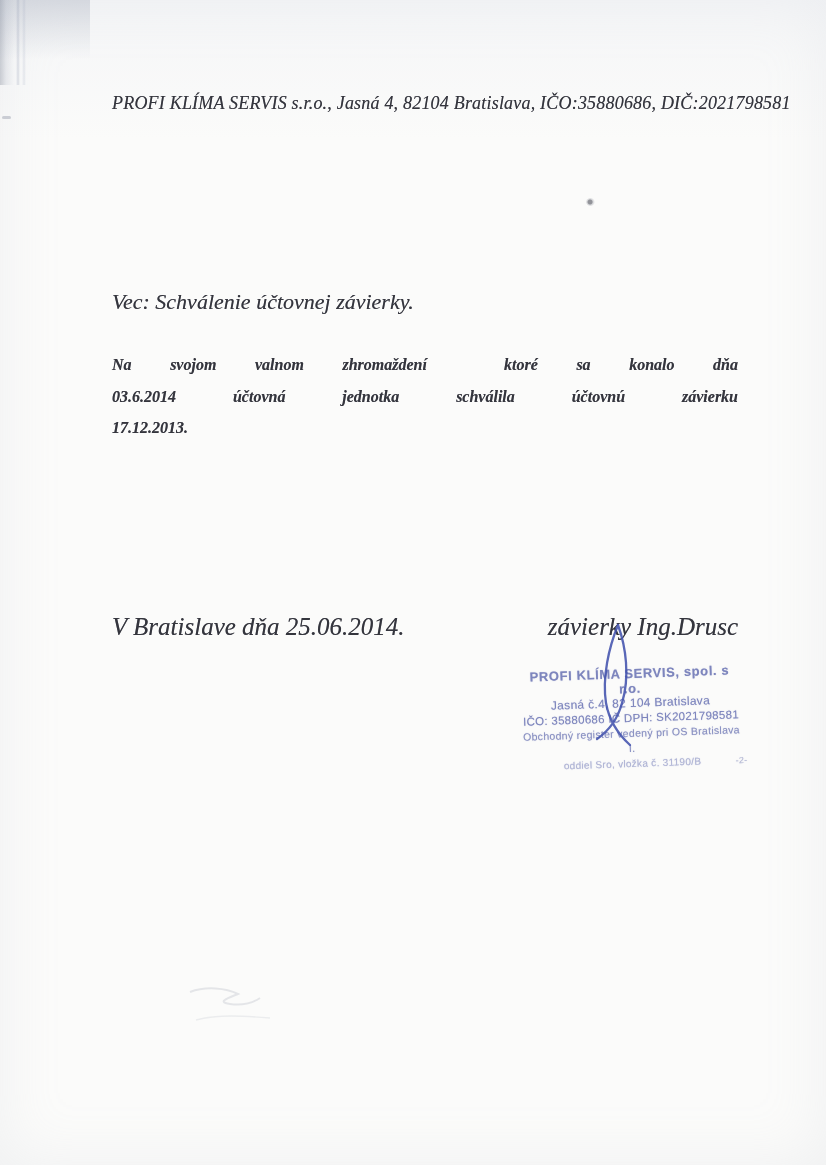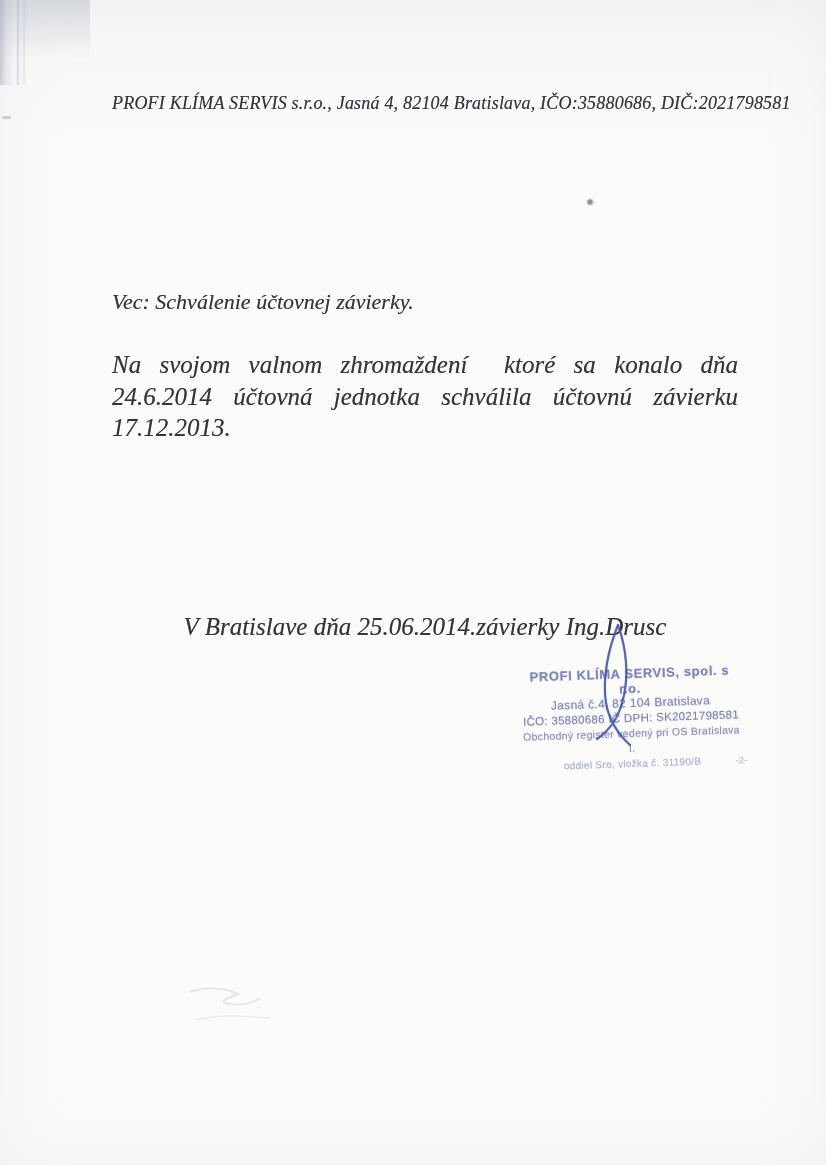--- a/index.html
+++ b/index.html
@@ -64,38 +64,39 @@
   .subject-line {
     position: absolute;
     left: 112px; top: 289px;
     font-size: 22px;
     text-shadow: 0 0 0.4px rgba(45,46,60,0.55);
   }
   .body-paragraph {
     position: absolute;
     left: 112px; top: 349px;
     width: 626px;
-    font-size: 25px;
+    font-size: 16px;
     line-height: 31.5px;
     text-shadow: 0 0 0.4px rgba(45,46,60,0.55);
+    font-weight: bold;
   }
   .body-line {
     text-align: justify;
     text-align-last: justify;
   }
   .body-line.last {
     text-align: left;
     text-align-last: left;
   }
   .date-row {
     position: absolute;
     left: 112px; top: 613px;
     width: 626px;
     display: flex;
-    justify-content: center;
+    justify-content: space-between;
     font-size: 25px;
     text-shadow: 0 0 0.4px rgba(45,46,60,0.55);
   }
   
   .stamp {
     position: absolute;
     left: 520px; top: 666px;
     width: 222px;
     transform: rotate(-2deg);
     font-family: "Liberation Sans", "DejaVu Sans", sans-serif;
@@ -139,21 +140,21 @@
   <div class="edge-dash"></div>
 
   <div class="header-line">PROFI KLÍMA SERVIS s.r.o., Jasná 4, 82104 Bratislava, IČO:35880686, DIČ:2021798581</div>
 
   <div class="speck"></div>
 
   <div class="subject-line">Vec: Schválenie účtovnej závierky.</div>
 
   <div class="body-paragraph">
     <div class="body-line">Na svojom valnom zhromaždení&nbsp; ktoré sa konalo dňa</div>
-    <div class="body-line">24.6.2014 účtovná jednotka schválila účtovnú závierku</div>
+    <div class="body-line">03.6.2014 účtovná jednotka schválila účtovnú závierku</div>
     <div class="body-line last">17.12.2013.</div>
   </div>
 
   <div class="date-row">
     <span>V Bratislave dňa 25.06.2014.</span>
     <span>závierky Ing.Drusc</span>
   </div>
 
   <div class="stamp">
     <div class="stamp-line l0">PROFI KLÍMA SERVIS, spol. s r.o.</div>

